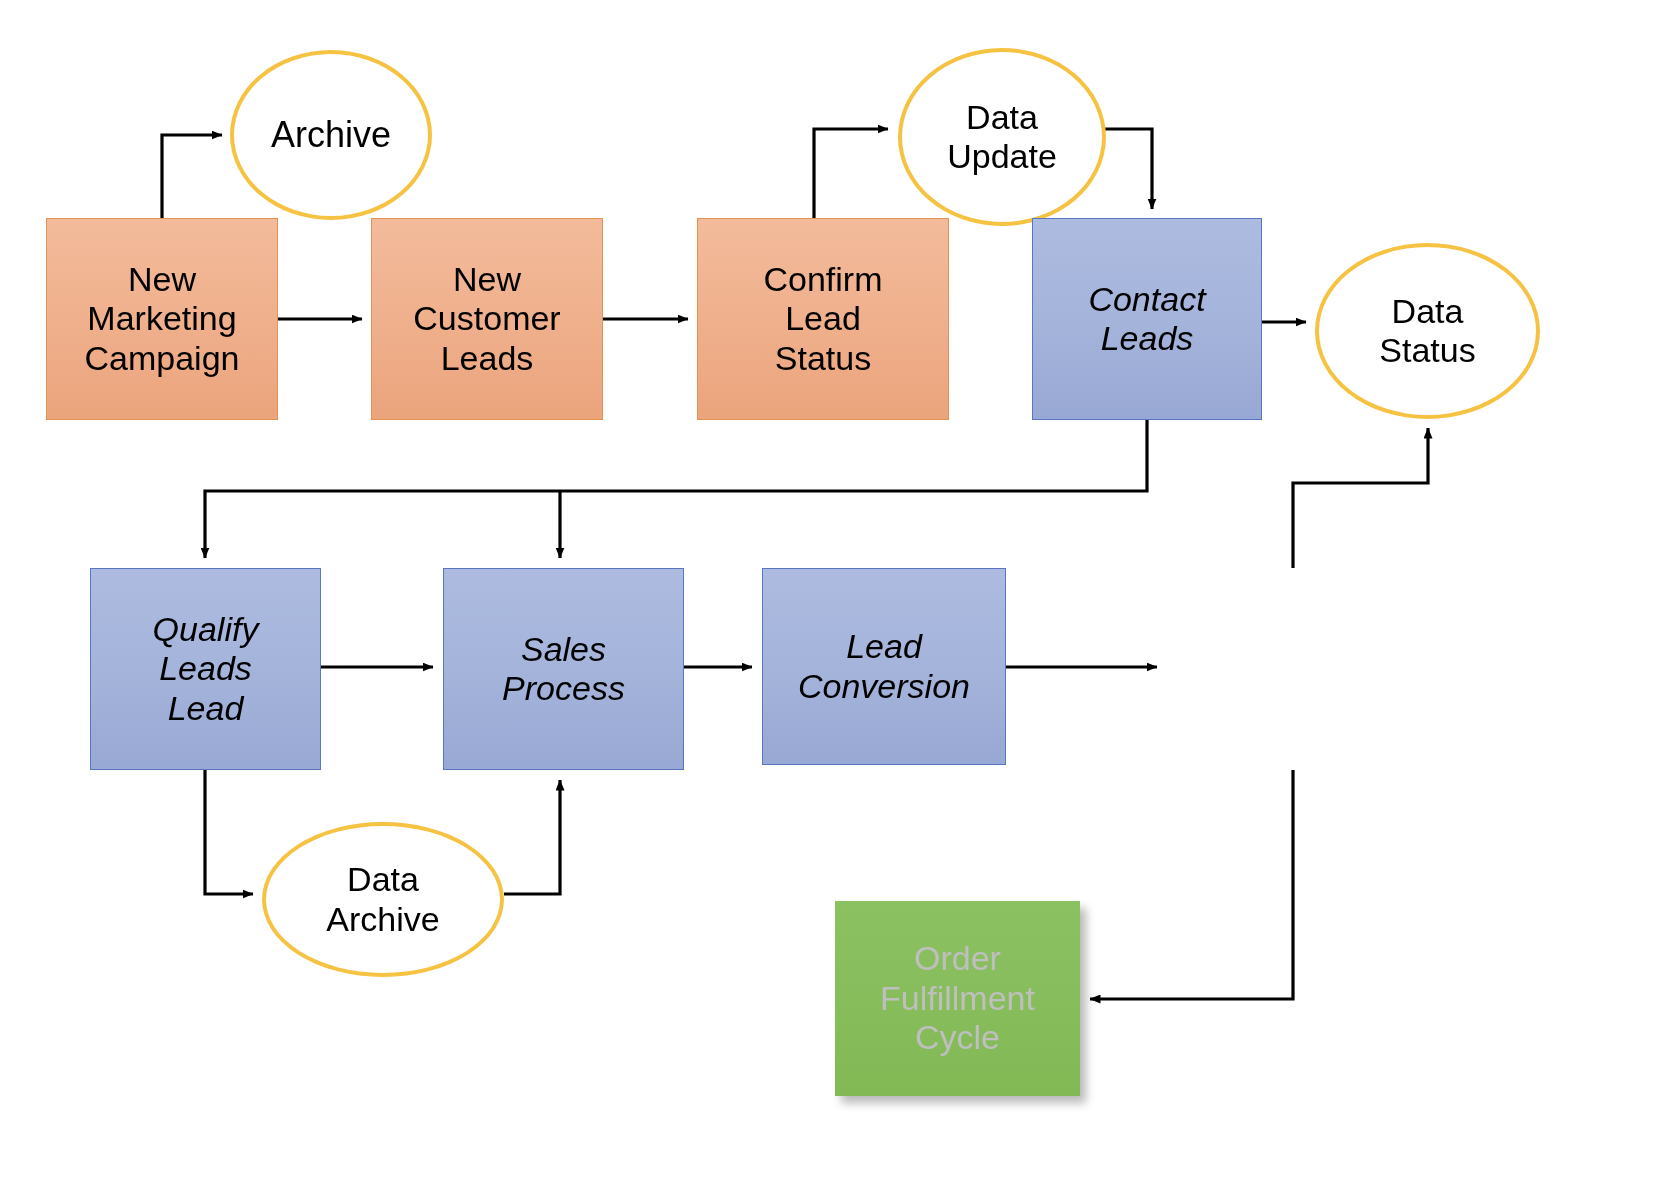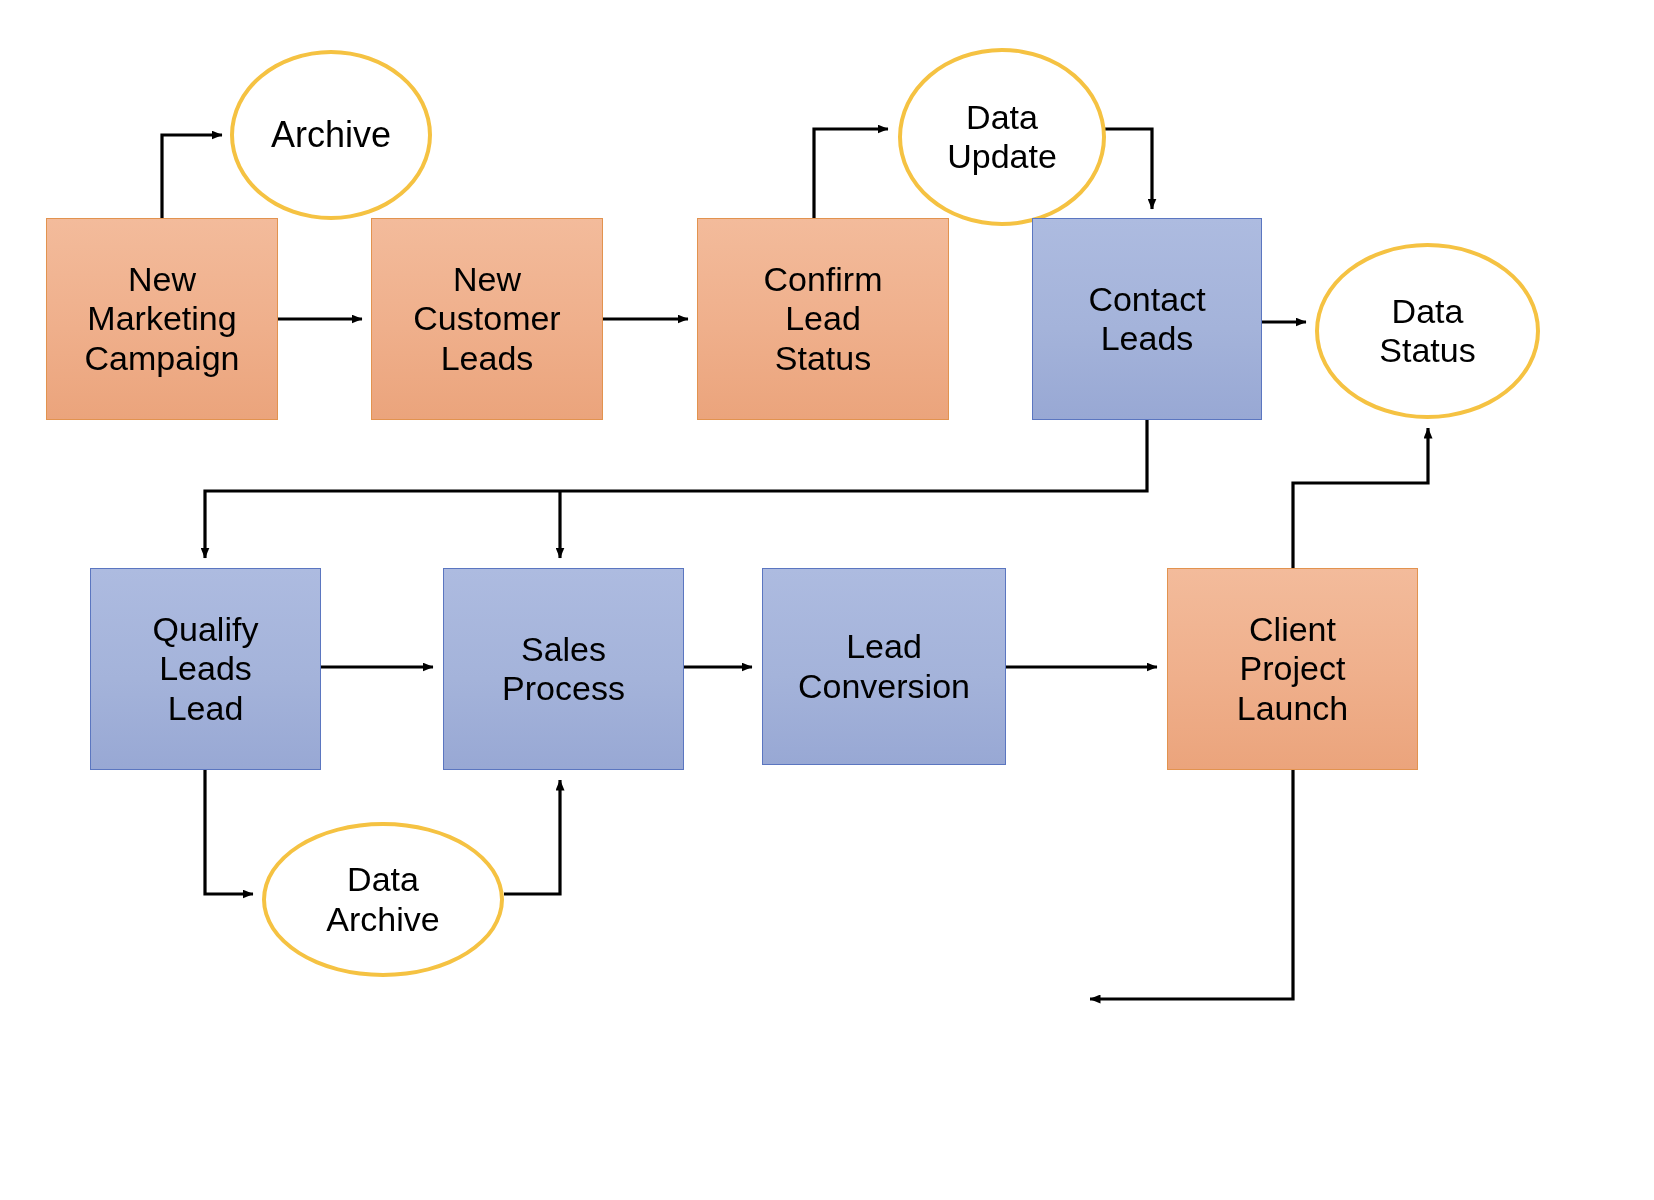--- a/index.html
+++ b/index.html
@@ -44,20 +44,21 @@
     border-width: 1.5px;
     border-style: solid;
   }
   .node-orange {
     background: linear-gradient(180deg, #F3BB9B 0%, #EFAF8B 55%, #EBA47C 100%);
     border-color: #E2934F;
   }
   .node-blue {
     background: linear-gradient(180deg, #ADBBE0 0%, #A4B3DA 55%, #98A8D4 100%);
     border-color: #5B76C0;
+    font-style: italic;
   }
   .node-green {
     background: linear-gradient(180deg, #8CC162 0%, #82B955 100%);
     border: none;
     color: #BFBFBF;
     box-shadow: 6px 7px 9px rgba(0,0,0,0.28);
   }
   .node-ellipse {
     background: #ffffff;
     border: 4px solid #F5C242;
@@ -145,20 +146,20 @@
   <div class="node node-ellipse" style="left:262px;top:822px;width:242px;height:155px;font-size:34px;">
     <span class="label">Data
 Archive</span>
   </div>
 
   <div class="node node-process node-blue" style="left:762px;top:568px;width:244px;height:197px;font-size:34px;">
     <span class="label">Lead
 Conversion</span>
   </div>
 
-  <div class="node node-process node-orange" style="left:1167px;top:568px;width:251px;height:202px;font-size:34px;">
-    <span class="label">Client
-Project
-Launch</span>
+
+  <div class="node node-green" style="left:835px;top:901px;width:245px;height:195px;font-size:34px;">
+    <span class="label">Order
+Fulfillment
+Cycle</span>
   </div>
-
 
 </div>
 
 </body></html>

